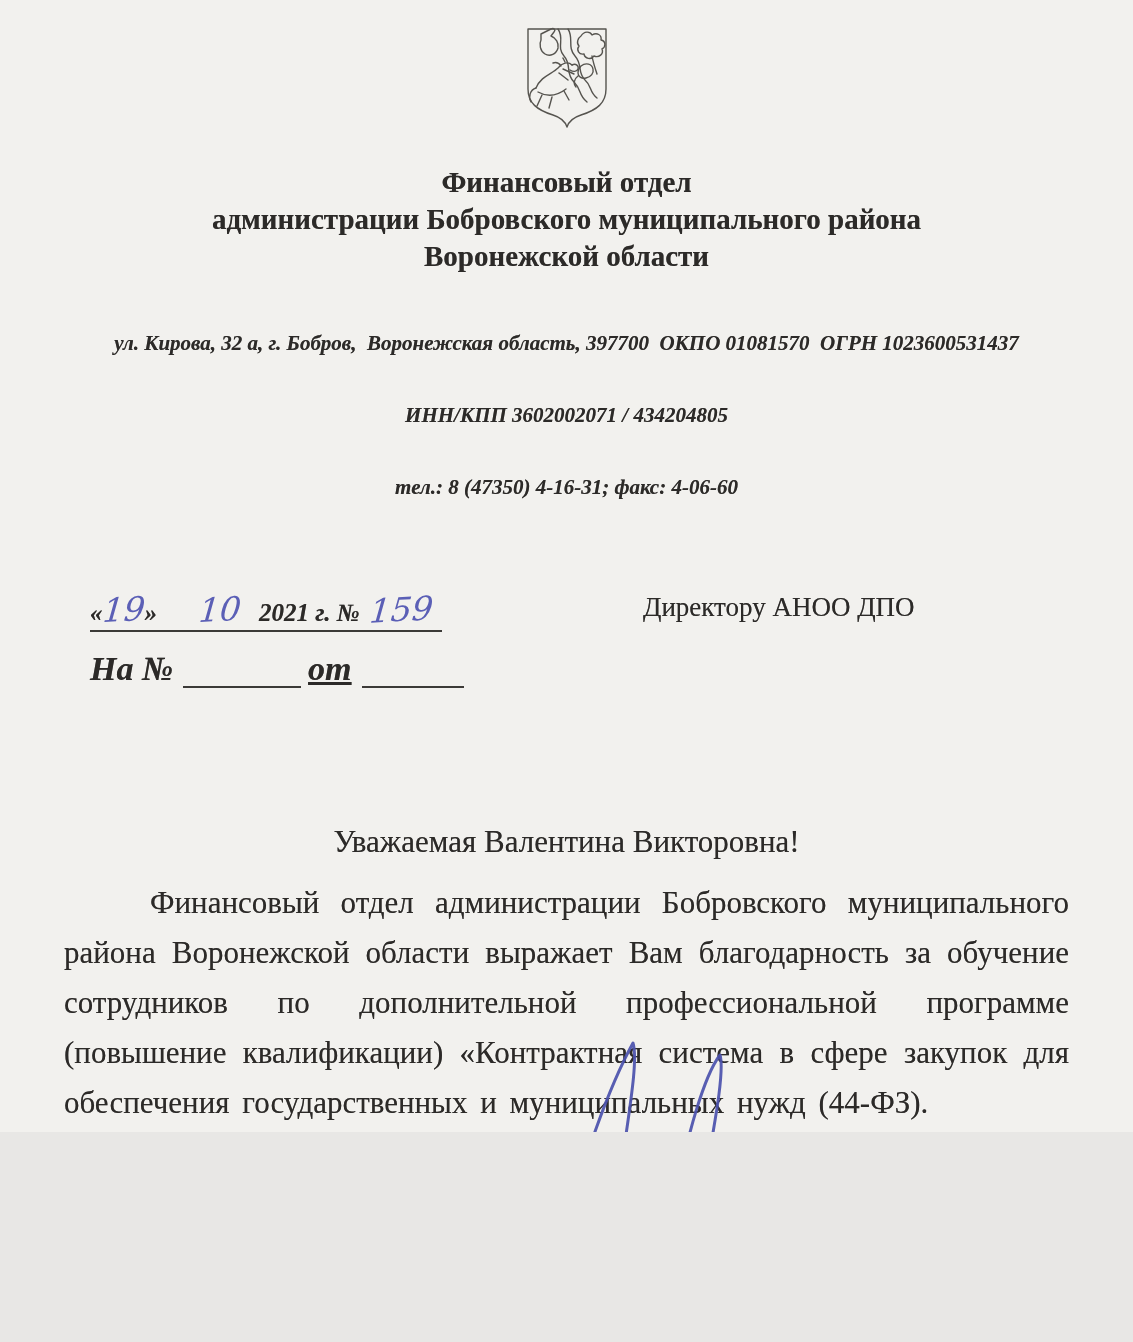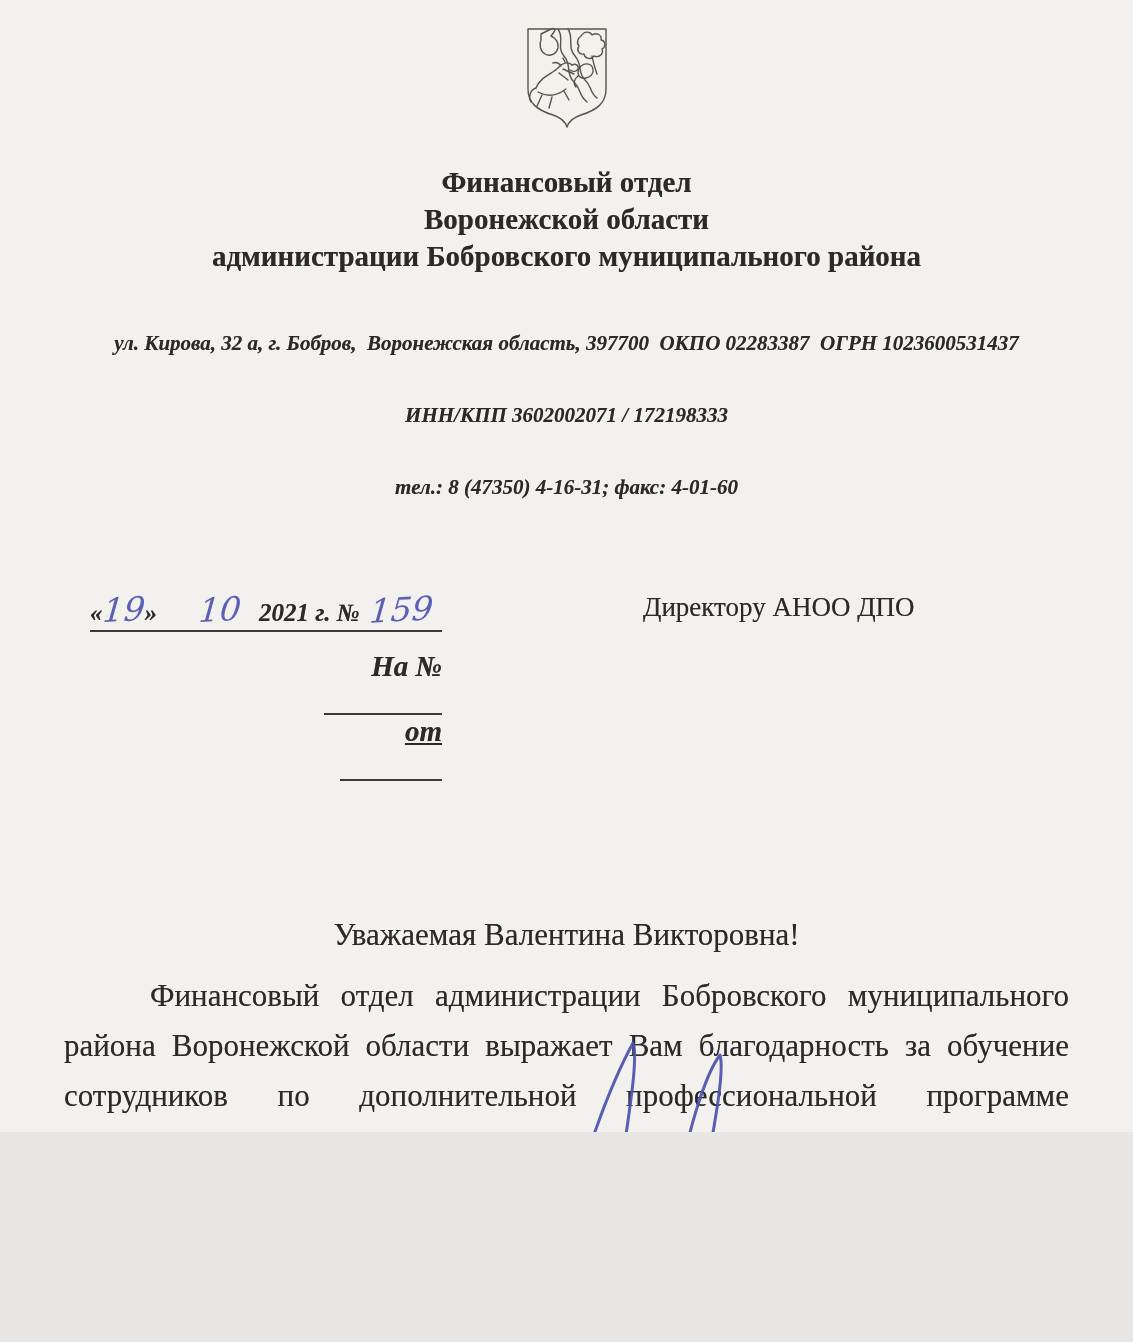--- a/index.html
+++ b/index.html
@@ -33,21 +33,21 @@
     font-family:"DejaVu Serif",serif;font-style:italic;font-weight:normal;
     color:#5b5fb6;font-size:33px;line-height:30px;
     display:inline-block;transform:skewX(-8deg) rotate(-3deg);
     text-shadow:none;
   }
   .date-line .gap40{margin-left:42px;}
   .date-line .gap36{margin-left:18px;}
   .date-line .gap8{margin-left:10px;}
   .na-line{
     margin-top:18px;display:flex;align-items:flex-end;
-    font-weight:bold;font-style:italic;font-size:29px;flex-direction:column;
+    font-weight:bold;font-style:italic;font-size:34px;
   }
   .blank{border-bottom:2px solid #3c3a37;height:1.05em;display:inline-block;}
   .blank.b1{width:118px;margin-left:10px;}
   .blank.b2{width:102px;margin-left:10px;}
   .na-line .ot{margin-left:7px;text-decoration:underline;}
 
   .addressee{
     margin-left:auto;margin-right:58px;margin-top:-6px;width:368px;
     text-align:left;font-size:27px;line-height:37px;
   }
@@ -95,26 +95,26 @@
       <path d="M17,66 C26,71 36,70 45,63"></path>
       <path d="M21,69 l-5,11"></path>
       <path d="M31,71 l-3,11"></path>
       <path d="M43,65 l5,9"></path>
       <path d="M15,62 c-6,2 -8,9 -5,14"></path>
     </svg>
   </div>
 
   <div class="org-block">
     <div class="org-name">Финансовый отдел</div>
+    <div class="org-name">администрации Бобровского муниципального района</div>
     <div class="org-name">Воронежской области</div>
-    <div class="org-name">администрации Бобровского муниципального района</div>
     <div class="org-address">
-      <div>ул. Кирова, 32 а, г. Бобров,  Воронежская область, 397700  ОКПО 02283387  ОГРН 1023600531437</div>
-      <div>ИНН/КПП 3602002071 / 172198333</div>
-      <div>тел.: 8 (47350) 4-16-31; факс: 4-01-60</div>
+      <div>ул. Кирова, 32 а, г. Бобров,  Воронежская область, 397700  ОКПО 01081570  ОГРН 1023600531437</div>
+      <div>ИНН/КПП 3602002071 / 434204805</div>
+      <div>тел.: 8 (47350) 4-16-31; факс: 4-06-60</div>
     </div>
   </div>
 
   <div class="ref-row">
     <div class="ref-left">
       <div class="date-line">
         <span>«</span>
         <span class="hand">19</span>
         <span>»</span>
         <span class="hand gap40">10</span>

